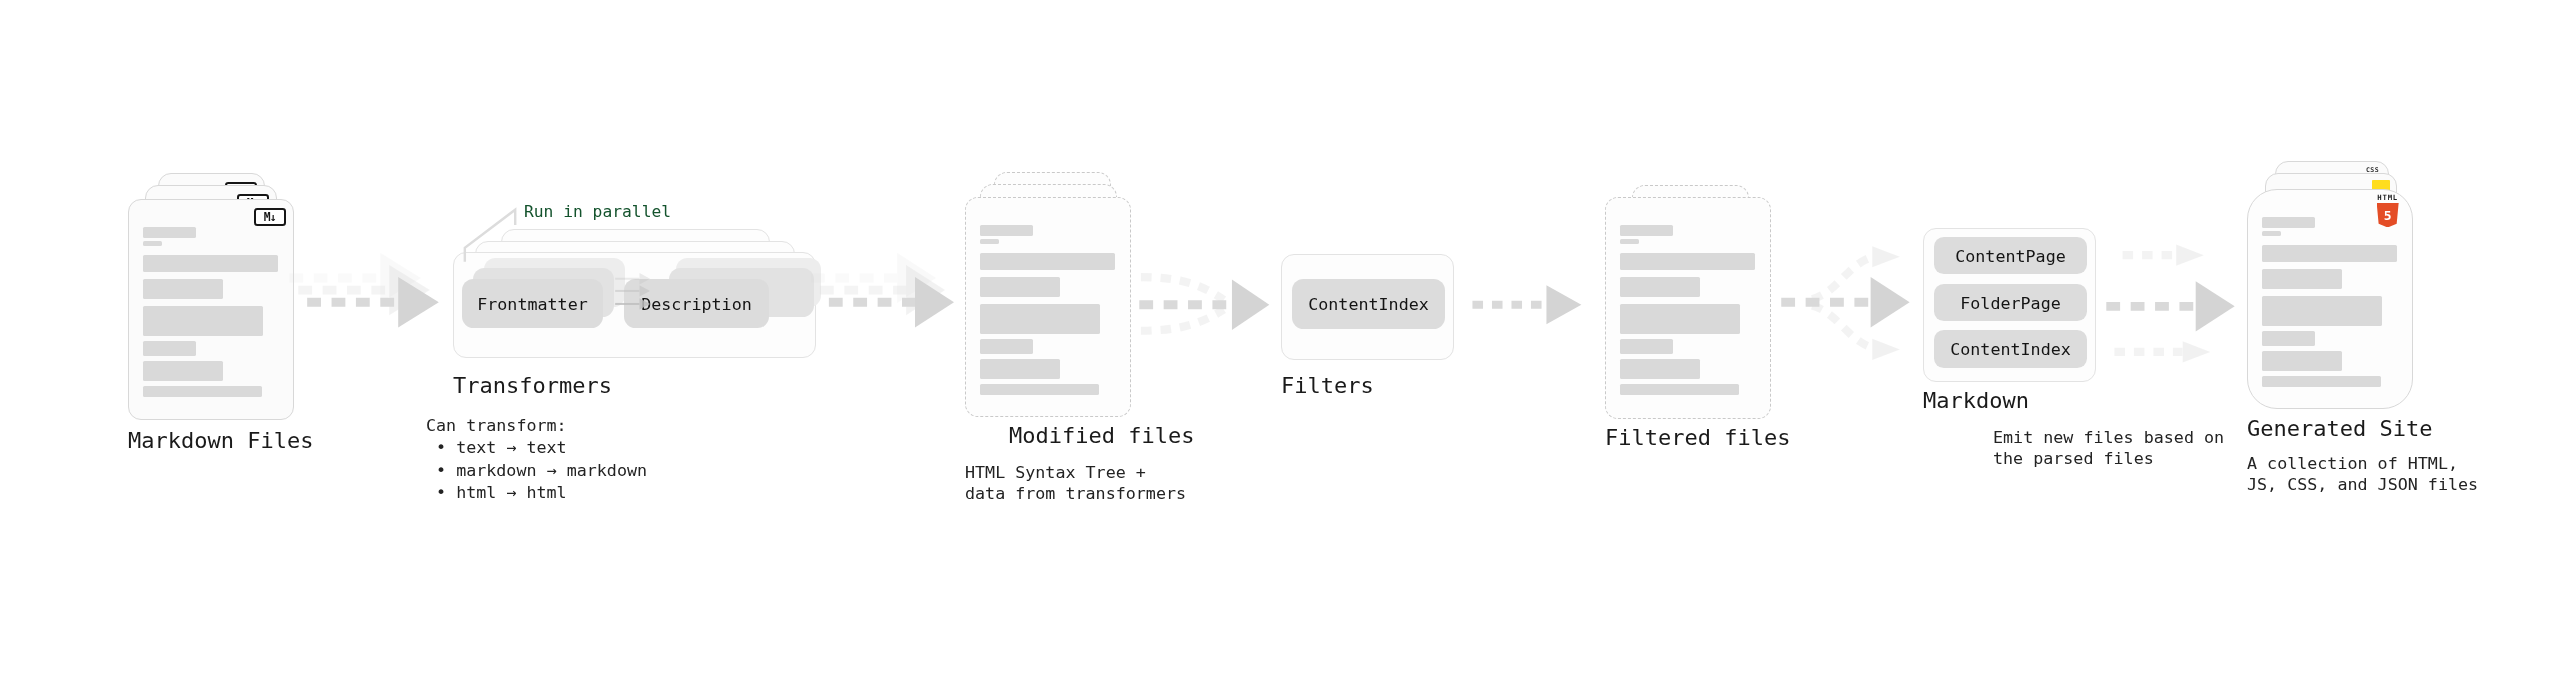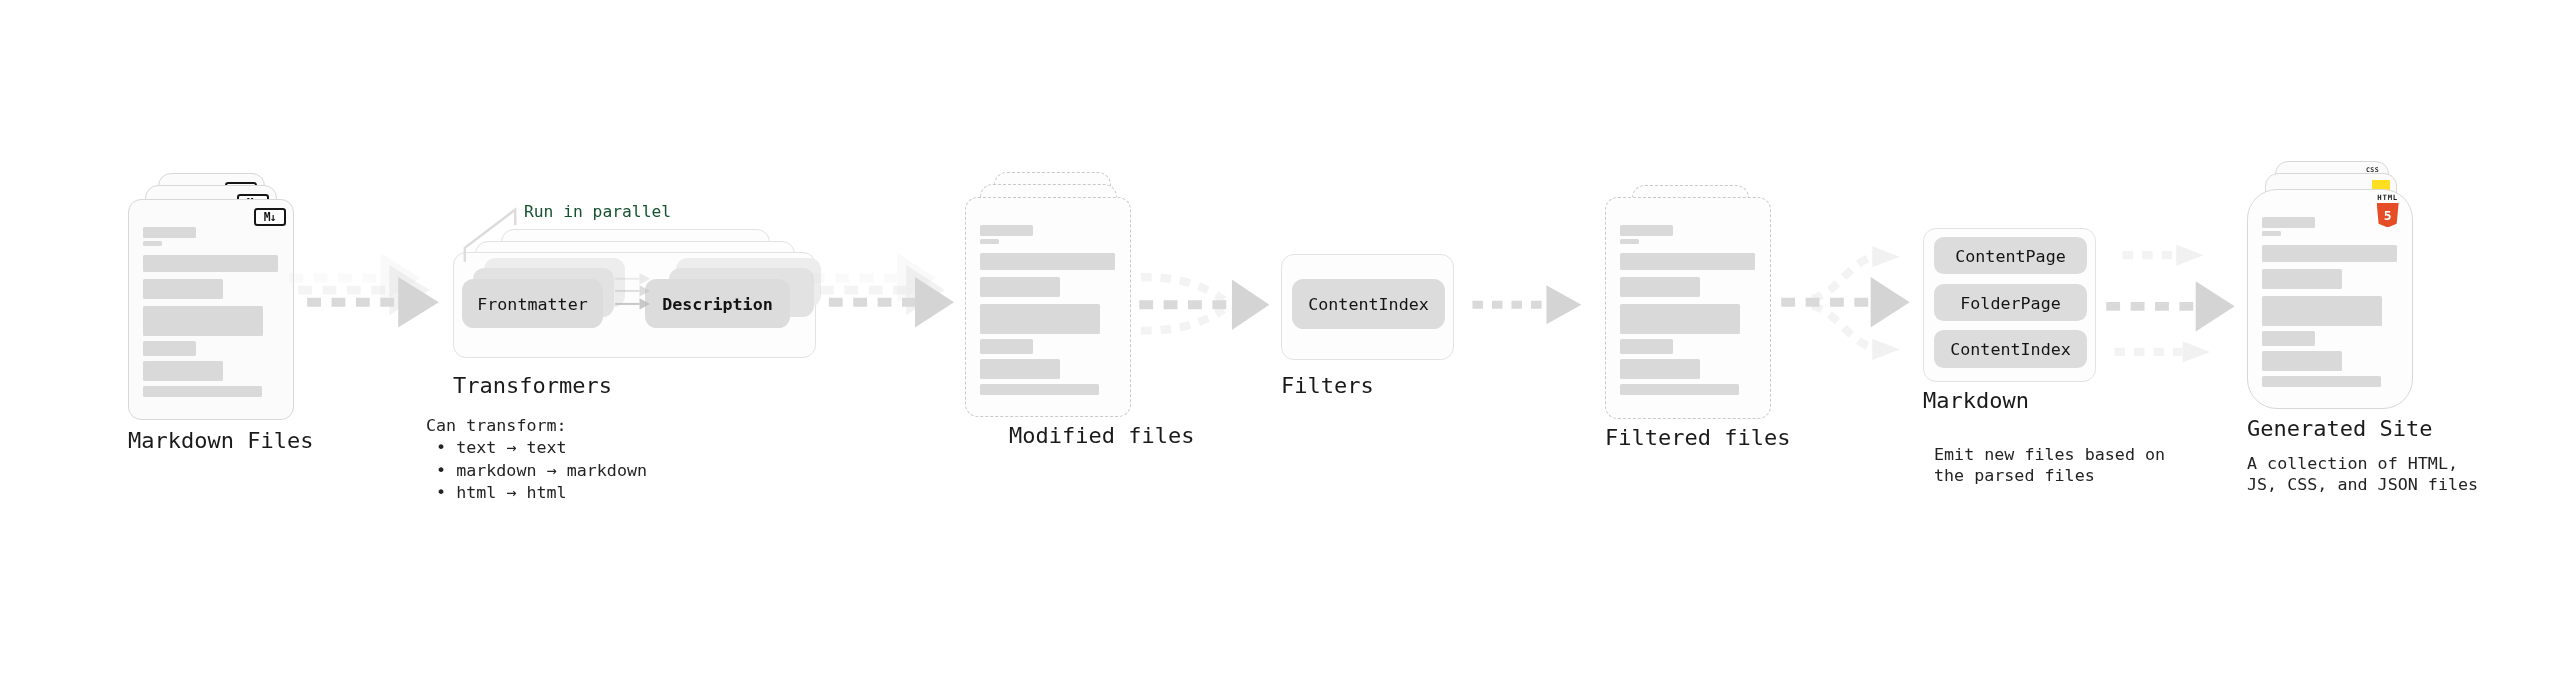--- a/index.html
+++ b/index.html
@@ -76,21 +76,21 @@
   <div class="container-box" style="left:501px;top:229px;width:269px;height:104px;"></div>
   <div class="container-box" style="left:475px;top:241px;width:320px;height:104px;"></div>
   <div class="container-box" style="left:453px;top:252px;width:363px;height:106px;"></div>
 
   <div class="pill ghost-a" style="left:484px;top:258px;width:141px;height:49px;"></div>
   <div class="pill ghost-b" style="left:473px;top:268px;width:141px;height:49px;"></div>
   <div class="pill" style="left:462px;top:279px;width:141px;height:49px;">Frontmatter</div>
 
   <div class="pill ghost-a" style="left:676px;top:258px;width:145px;height:49px;"></div>
   <div class="pill ghost-b" style="left:669px;top:268px;width:145px;height:49px;"></div>
-  <div class="pill" style="left:645px;top:279px;width:145px;height:49px;font-weight:bold;">Description</div>
+  <div class="pill" style="left:624px;top:279px;width:145px;height:49px;">Description</div>
 
   <div class="note-label" style="left:524px;top:202px;">Run in parallel</div>
   <div class="stage-label" style="left:453px;top:373px;">Transformers</div>
   <div class="stage-desc lh27" style="left:426px;top:414px;">Can transform:
  • text → text
  • markdown → markdown
  • html → html</div>
 
   <div class="card dashed" style="left:994px;top:172px;width:117px;height:221px;"></div>
   <div class="card dashed" style="left:980px;top:184px;width:137px;height:221px;"></div>
@@ -98,20 +98,22 @@
     <i class="bar" style="left:14px;top:27px;width:53px;height:10.6px"></i>
     <i class="bar" style="left:14px;top:41px;width:18.7px;height:4.9px"></i>
     <i class="bar" style="left:14px;top:55px;width:135px;height:17px"></i>
     <i class="bar" style="left:14px;top:79px;width:80px;height:19.5px"></i>
     <i class="bar" style="left:14px;top:106px;width:120px;height:30px"></i>
     <i class="bar" style="left:14px;top:141px;width:53px;height:14.6px"></i>
     <i class="bar" style="left:14px;top:161px;width:80px;height:20.3px"></i>
     <i class="bar" style="left:14px;top:186px;width:119px;height:11.4px"></i>
   </div>
   <div class="stage-label" style="left:965px;top:423px;margin-left:44px;">Modified files</div>
+  <div class="stage-desc" style="left:965px;top:462px;">HTML Syntax Tree +
+data from transformers</div>
 
   <div class="container-box" style="left:1281px;top:254px;width:173px;height:106px;"></div>
   <div class="pill" style="left:1292px;top:279px;width:153px;height:50px;">ContentIndex</div>
   <div class="stage-label" style="left:1281px;top:373px;">Filters</div>
 
   <div class="card dashed" style="left:1632px;top:185px;width:117px;height:221px;"></div>
   <div class="card dashed" style="left:1605px;top:197px;width:166px;height:222px;">
     <i class="bar" style="left:14px;top:27px;width:53px;height:10.6px"></i>
     <i class="bar" style="left:14px;top:41px;width:18.7px;height:4.9px"></i>
     <i class="bar" style="left:14px;top:55px;width:135px;height:17px"></i>
@@ -121,21 +123,21 @@
     <i class="bar" style="left:14px;top:161px;width:80px;height:20.3px"></i>
     <i class="bar" style="left:14px;top:186px;width:119px;height:11.4px"></i>
   </div>
   <div class="stage-label" style="left:1605px;top:425px;">Filtered files</div>
 
   <div class="container-box" style="left:1923px;top:228px;width:173px;height:154px;"></div>
   <div class="pill" style="left:1934px;top:237px;width:153px;height:37px;border-radius:9.8px;">ContentPage</div>
   <div class="pill" style="left:1934px;top:284px;width:153px;height:37px;border-radius:9.8px;">FolderPage</div>
   <div class="pill" style="left:1934px;top:330px;width:153px;height:38px;border-radius:9.8px;">ContentIndex</div>
   <div class="stage-label" style="left:1923px;top:388px;">Markdown</div>
-  <div class="stage-desc" style="left:1934px;top:427px;margin-top:17px;">Emit new files based on
+  <div class="stage-desc" style="left:1993px;top:427px;">Emit new files based on
 the parsed files</div>
 
   <div class="card" style="left:2275px;top:161px;width:114px;height:221px;">
     <div class="badge-css">
       <div class="css-text">CSS</div>
       <div class="css-bar" id="css-bar" style="background: rgb(41, 102, 241);"></div>
     </div>
   </div>
   <div class="card" style="left:2265px;top:173px;width:132px;height:221px;">
     <div class="badge-js" id="js-badge" style="background: rgb(255, 221, 31);"></div>

